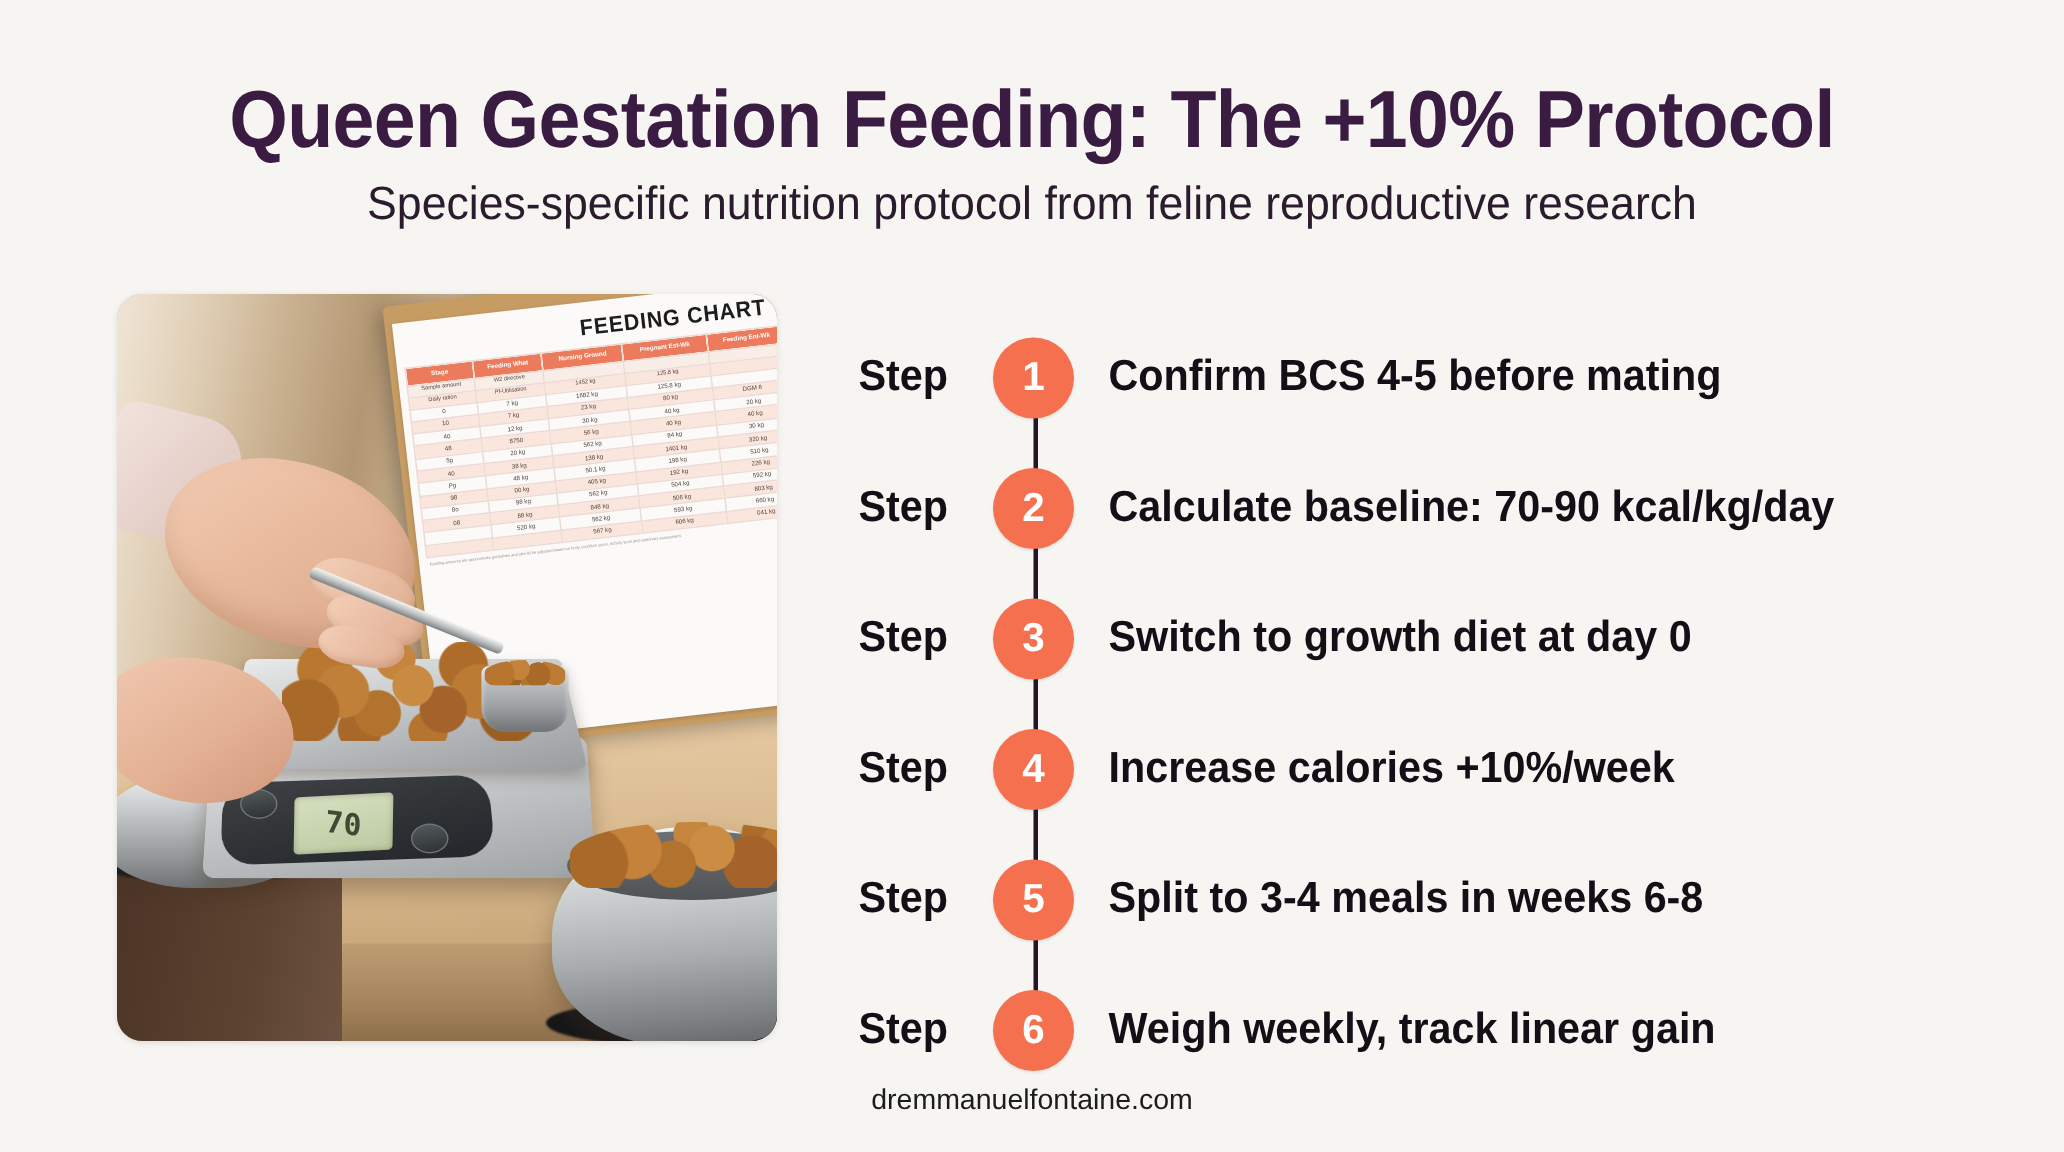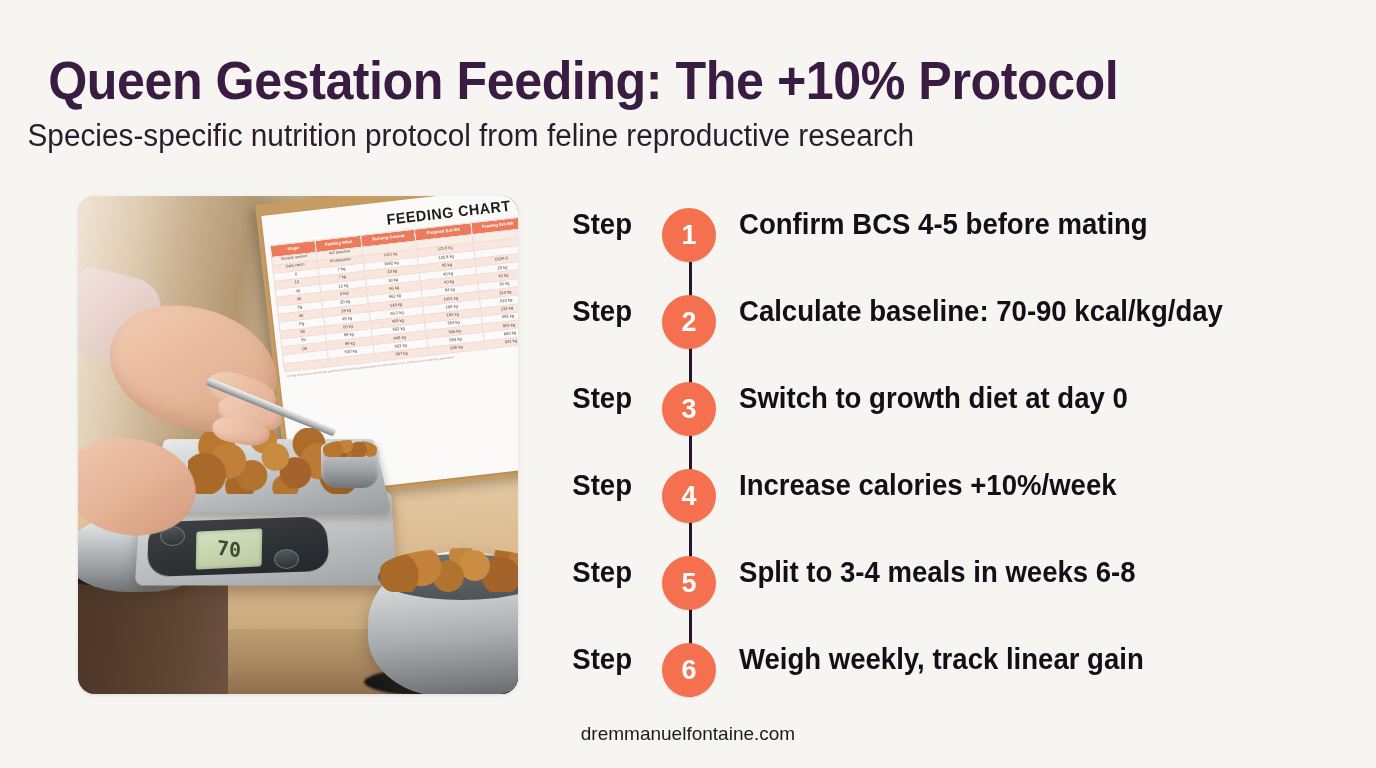--- a/index.html
+++ b/index.html
@@ -9,21 +9,21 @@
     overflow:hidden;
   }
 
   body {
     background:#f7f5f2;
     font-family:"Liberation Sans", sans-serif;
     position:relative;
   }
 
   
-  #header { padding-top:52px; text-align:left; }
+  #header { padding-top:52px; text-align:center; }
 
   #page-title {
     font-size:54px;
     font-weight:bold;
     color:#3a1b42;
     letter-spacing:-0.5px;
     transform:scaleX(0.93);
     white-space:nowrap;
     line-height:1.06;
     text-shadow:0 1px 1px rgba(255,255,255,0.55);
@@ -315,20 +315,21 @@
   #steps {
     position:relative;
     margin-left:52px;
     padding-top:12px;
     flex:1;
   }
   .step-row {
     position:relative;
     height:87px;
     display:flex;
+    align-items:center;
   }
   .step-word {
     width:92px;
     font-size:29px;
     font-weight:bold;
     color:#140f16;
     transform:scaleX(0.95);
     text-align:left;
     flex:0 0 92px;
   }

